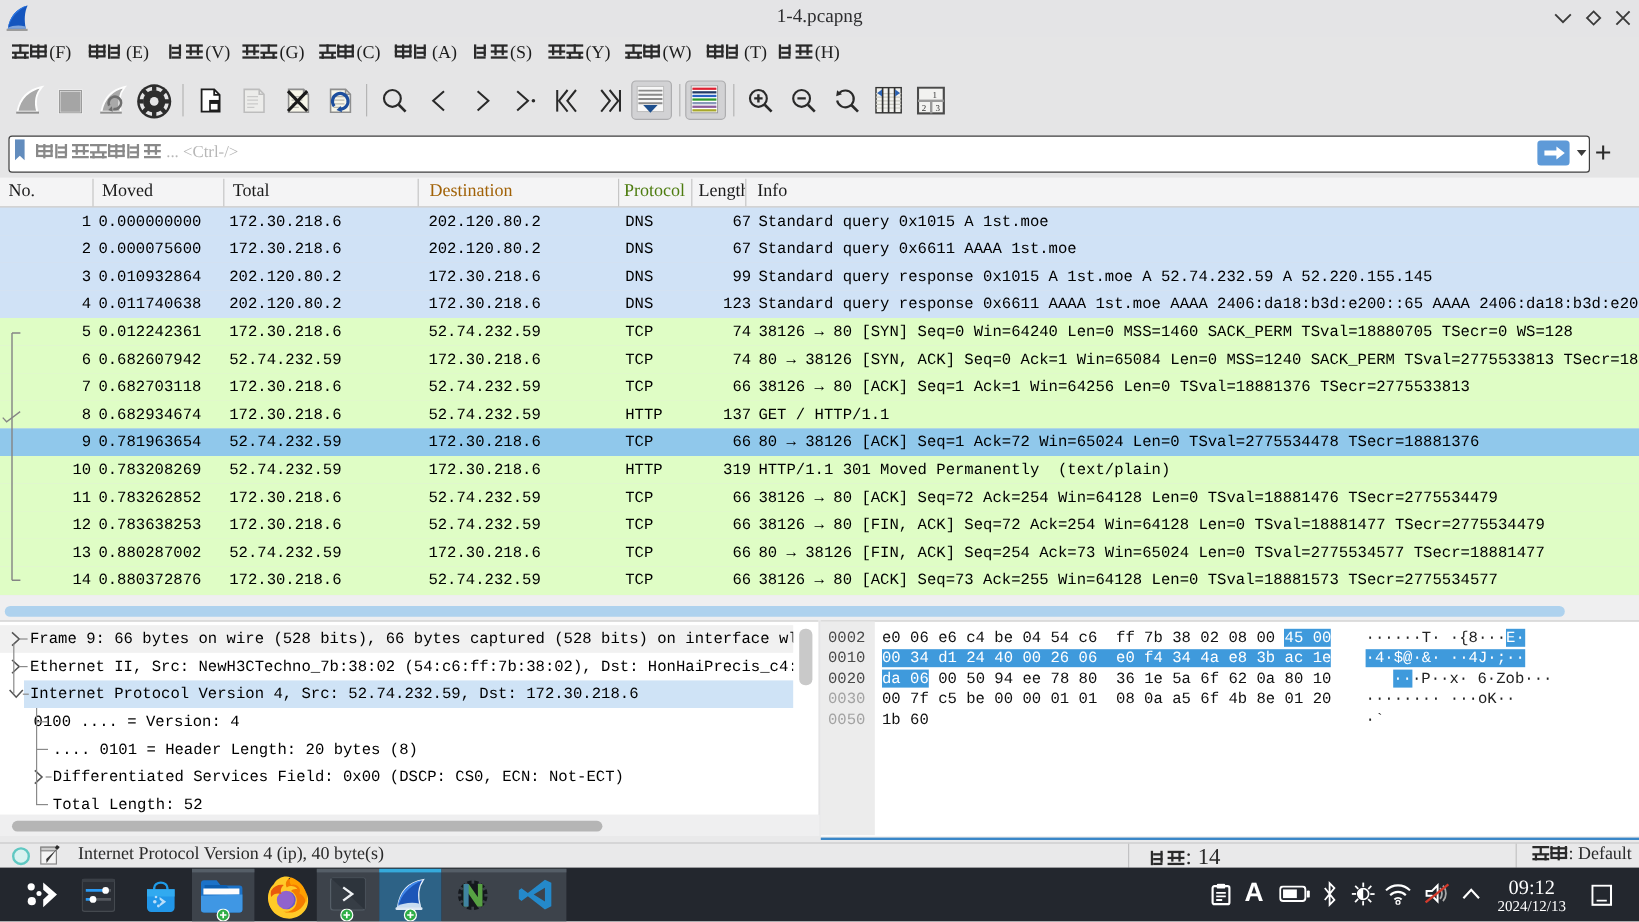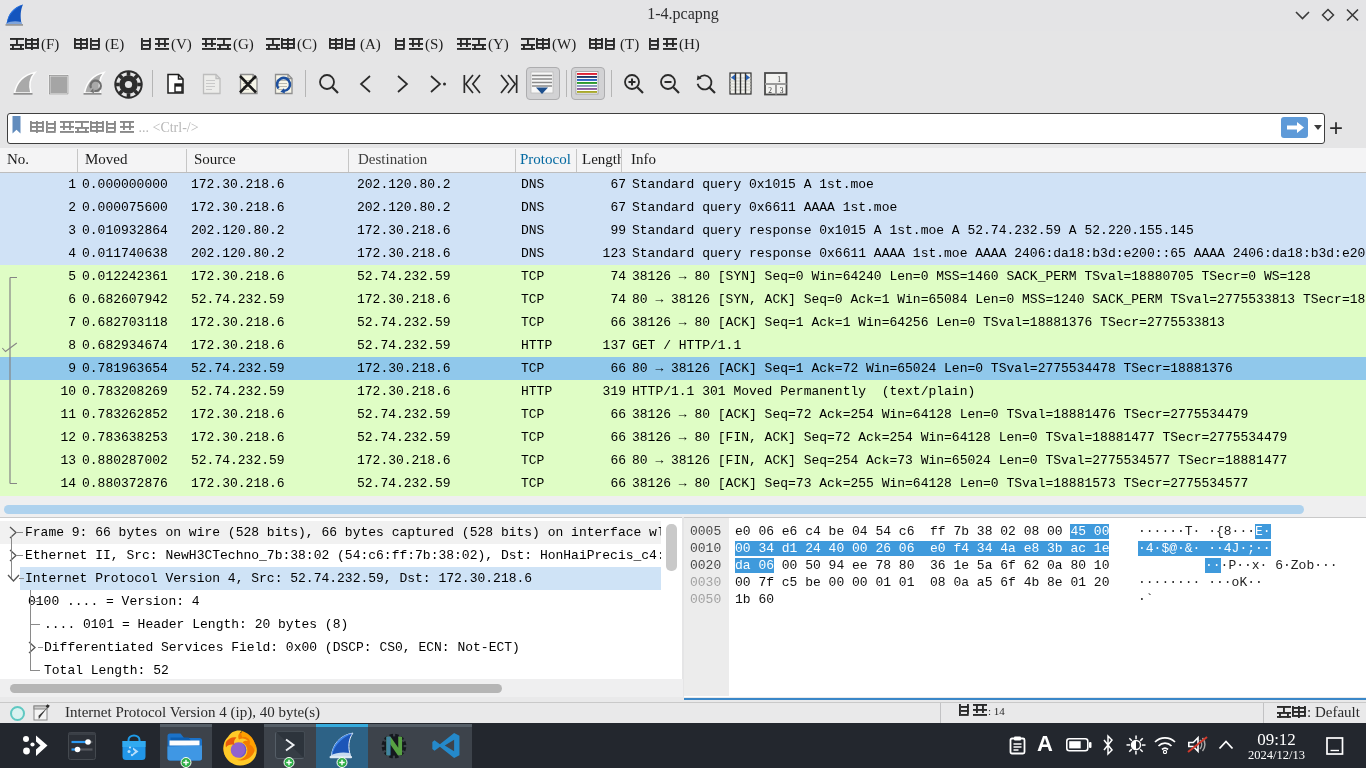--- a/index.html
+++ b/index.html
@@ -204,23 +204,23 @@
 <div class="abs" style="left:30px;top:120px;font-size:14px;color:#7c7c7c;opacity:0.55;"><i class="cn g1" style="width:14px"></i><i class="cn g2" style="width:14px"></i><i class="cn g3" style="width:14px"></i><i class="cn g0" style="width:14px"></i><i class="cn g1" style="width:14px"></i><i class="cn g2" style="width:14px"></i><i class="cn g3" style="width:14px"></i><span style="font-family:'Liberation Serif'"> ... &lt;Ctrl-/&gt;</span></div>
 <svg class="abs" style="left:1281px;top:116px" width="42" height="24" viewBox="0 0 42 24">
 <rect x="0" y="1" width="27" height="21" rx="3" fill="#5e9ad8"></rect>
 <path d="M6 11.5 h10 v-3.5 l7 5.5 -7 5.5 v-3.5 h-10 z" fill="#fff" transform="translate(0,-2)"></path>
 <path d="M33 9 h8 l-4 5 z" fill="#3c3c3c"></path>
 </svg>
 <div class="abs" style="left:1329px;top:114px;font-size:24px;color:#2a2a2a;font-family:'Liberation Sans';">+</div>
 <div class="abs" style="left:0;top:148px;width:1366px;height:25px;background:#f4f4f5;border-bottom:1px solid #bdbdbd;box-sizing:border-box;"></div>
 <div class="abs" style="left:7px;top:151px;width:70px;overflow:hidden;white-space:nowrap;font-size:15px;color:#1a1a1a;">No.</div>
 <div class="abs" style="left:85px;top:151px;width:100px;overflow:hidden;white-space:nowrap;font-size:15px;color:#1a1a1a;">Moved</div>
-<div class="abs" style="left:194px;top:151px;width:150px;overflow:hidden;white-space:nowrap;font-size:15px;color:#1a1a1a;">Source</div>
-<div class="abs" style="left:358px;top:151px;width:150px;overflow:hidden;white-space:nowrap;font-size:15px;color:#404040;">Destination</div>
-<div class="abs" style="left:520px;top:151px;width:55px;overflow:hidden;white-space:nowrap;font-size:15px;color:#0369a1;">Protocol</div>
+<div class="abs" style="left:194px;top:151px;width:150px;overflow:hidden;white-space:nowrap;font-size:15px;color:#1a1a1a;">Total</div>
+<div class="abs" style="left:358px;top:151px;width:150px;overflow:hidden;white-space:nowrap;font-size:15px;color:#a16207;">Destination</div>
+<div class="abs" style="left:520px;top:151px;width:55px;overflow:hidden;white-space:nowrap;font-size:15px;color:#4d7c0f;">Protocol</div>
 <div class="abs" style="left:582px;top:151px;width:39px;overflow:hidden;white-space:nowrap;font-size:15px;color:#1a1a1a;">Length</div>
 <div class="abs" style="left:631px;top:151px;width:100px;overflow:hidden;white-space:nowrap;font-size:15px;color:#1a1a1a;">Info</div>
 <div class="abs" style="left:77px;top:149px;width:1px;height:23px;background:#c6c6c6;"></div>
 <div class="abs" style="left:186px;top:149px;width:1px;height:23px;background:#c6c6c6;"></div>
 <div class="abs" style="left:348px;top:149px;width:1px;height:23px;background:#c6c6c6;"></div>
 <div class="abs" style="left:515px;top:149px;width:1px;height:23px;background:#c6c6c6;"></div>
 <div class="abs" style="left:576px;top:149px;width:1px;height:23px;background:#c6c6c6;"></div>
 <div class="abs" style="left:621px;top:149px;width:1px;height:23px;background:#c6c6c6;"></div>
 <div class="abs mono" style="left:0;top:173px;width:1366px;height:23px;background:#d0e2f6;overflow:hidden;"><span class="abs" style="left:0;top:0;width:76px;text-align:right;">1</span><span class="abs" style="left:82px;top:0;">0.000000000</span><span class="abs" style="left:191px;top:0;">172.30.218.6</span><span class="abs" style="left:357px;top:0;">202.120.80.2</span><span class="abs" style="left:521px;top:0;">DNS</span><span class="abs" style="left:553px;top:0;width:73px;text-align:right;">67</span><span class="abs" style="left:632px;top:0;">Standard query 0x1015 A 1st.moe</span></div>
 <div class="abs mono" style="left:0;top:196px;width:1366px;height:23px;background:#d0e2f6;overflow:hidden;"><span class="abs" style="left:0;top:0;width:76px;text-align:right;">2</span><span class="abs" style="left:82px;top:0;">0.000075600</span><span class="abs" style="left:191px;top:0;">172.30.218.6</span><span class="abs" style="left:357px;top:0;">202.120.80.2</span><span class="abs" style="left:521px;top:0;">DNS</span><span class="abs" style="left:553px;top:0;width:73px;text-align:right;">67</span><span class="abs" style="left:632px;top:0;">Standard query 0x6611 AAAA 1st.moe</span></div>
@@ -275,50 +275,50 @@
 <div class="abs" style="left:30px;top:601px;width:10px;height:1px;background:#8a8a8a;"></div>
 <div class="abs" style="left:30px;top:624px;width:10px;height:1px;background:#8a8a8a;"></div>
 <div class="abs" style="left:30px;top:670px;width:10px;height:1px;background:#8a8a8a;"></div>
 <div class="abs" style="left:16px;top:532px;width:7px;height:1px;background:#8a8a8a;"></div>
 <div class="abs" style="left:16px;top:555px;width:7px;height:1px;background:#8a8a8a;"></div>
 <div class="abs" style="left:19px;top:578px;width:5px;height:1px;background:#8a8a8a;"></div>
 <div class="abs" style="left:38px;top:647px;width:5px;height:1px;background:#8a8a8a;"></div>
 <div class="abs" style="left:684px;top:517px;width:682px;height:181px;background:#fff;border-top:1px solid #c9c9c9;box-sizing:border-box;"></div>
 <div class="abs" style="left:684px;top:518px;width:45px;height:178px;background:#ececec;"></div>
 <div class="abs" style="left:684px;top:697.5px;width:682px;height:2.2px;background:#3a87c8;z-index:5;"></div>
-<div class="abs mono" style="left:690px;top:522.5px;line-height:17px;color:#4a4a4a;">0005</div>
+<div class="abs mono" style="left:690px;top:522.5px;line-height:17px;color:#4a4a4a;">0002</div>
 <div class="abs mono" style="left:735px;top:522.5px;line-height:17px;color:#111;">e0 06 e6 c4 be 04 54 c6  ff 7b 38 02 08 00 <span style="background:#3f9adc;color:#fff;">45 00</span></div>
 <div class="abs mono" style="left:1138px;top:522.5px;line-height:17px;color:#222;">······T· ·{8···<span style="background:#3f9adc;color:#fff;">E·</span></div>
 <div class="abs mono" style="left:690px;top:539.5px;line-height:17px;color:#4a4a4a;">0010</div>
 <div class="abs mono" style="left:735px;top:539.5px;line-height:17px;color:#111;"><span style="background:#3f9adc;color:#fff;">00 34 d1 24 40 00 26 06  e0 f4 34 4a e8 3b ac 1e</span></div>
 <div class="abs mono" style="left:1138px;top:539.5px;line-height:17px;color:#222;"><span style="background:#3f9adc;color:#fff;">·4·$@·&amp;· ··4J·;··</span></div>
 <div class="abs mono" style="left:690px;top:556.5px;line-height:17px;color:#4a4a4a;">0020</div>
 <div class="abs mono" style="left:735px;top:556.5px;line-height:17px;color:#111;"><span style="background:#3f9adc;color:#fff;">da 06</span> 00 50 94 ee 78 80  36 1e 5a 6f 62 0a 80 10</div>
-<div class="abs mono" style="left:1166px;top:556.5px;line-height:17px;color:#222;padding-left:39px;"><span style="background:#3f9adc;color:#fff;">··</span>·P··x· 6·Zob···</div>
+<div class="abs mono" style="left:1122px;top:556.5px;line-height:17px;color:#222;padding-left:39px;"><span style="background:#3f9adc;color:#fff;">··</span>·P··x· 6·Zob···</div>
 <div class="abs mono" style="left:690px;top:573.5px;line-height:17px;color:#a2a2a2;">0030</div>
 <div class="abs mono" style="left:735px;top:573.5px;line-height:17px;color:#111;">00 7f c5 be 00 00 01 01  08 0a a5 6f 4b 8e 01 20</div>
 <div class="abs mono" style="left:1138px;top:573.5px;line-height:17px;color:#222;">········ ···oK··</div>
 <div class="abs mono" style="left:690px;top:590.5px;line-height:17px;color:#a2a2a2;">0050</div>
 <div class="abs mono" style="left:735px;top:590.5px;line-height:17px;color:#111;">1b 60</div>
 <div class="abs mono" style="left:1138px;top:590.5px;line-height:17px;color:#222;">·`</div>
 <div class="abs" style="left:0;top:697px;width:1366px;height:6px;background:#e9e9ea;"></div>
 <div class="abs" style="left:0;top:702px;width:1366px;height:22px;background:#e9e9ea;border-top:1px solid #c9c9c9;box-sizing:border-box;"></div>
 <svg class="abs" style="left:9px;top:705px" width="17" height="17">
     <circle cx="8.5" cy="8.5" r="6.5" fill="#d9f2f0" stroke="#5fc8c2" stroke-width="2"></circle>
   </svg>
 <svg class="abs" style="left:33px;top:704px" width="17" height="18" viewBox="0 0 17 18">
 <rect x="1" y="2" width="13" height="14" fill="#f4f4f4" stroke="#888"></rect>
 <rect x="1" y="2" width="13" height="3" fill="#ccc" stroke="#888"></rect>
 <path d="M14.5 3.5 L8 12 L5.8 15.2 L5.5 11.8 Z" fill="#3a3a3a"></path>
     <path d="M15 4.2 l1.8-2.4 -2.4-1.6 -1.7 2.4 z" fill="#2a2a2a"></path>
 </svg>
 <div class="abs" style="left:65px;top:704px;font-size:15px;color:#2a2a2a;">Internet Protocol Version 4 (ip), 40 byte(s)</div>
 <div class="abs" style="left:940px;top:703px;width:1px;height:20px;background:#c2c2c4;"></div>
 <div class="abs" style="left:1263px;top:703px;width:1px;height:20px;background:#c2c2c4;"></div>
-<div class="abs" style="left:958px;top:704px;font-size:11px;color:#2a2a2a;text-align:center;"><i class="cn g2" style="width:14px"></i><i class="cn g3" style="width:14px"></i><span>: 14</span></div>
+<div class="abs" style="left:958px;top:704px;font-size:19px;color:#2a2a2a;text-align:center;"><i class="cn g2" style="width:14px"></i><i class="cn g3" style="width:14px"></i><span>: 14</span></div>
 <div class="abs" style="left:1277px;top:704px;font-size:15px;color:#2a2a2a;"><i class="cn g0" style="width:14px"></i><i class="cn g1" style="width:14px"></i><span>: Default</span></div>
 <div class="abs" style="left:0;top:723px;width:1366px;height:45px;background:#23272e;"></div>
 <svg class="abs" style="left:21px;top:733px" width="34" height="26" viewBox="0 0 34 26">
 <g fill="#fff">
       <circle cx="5" cy="6" r="3"></circle>
       <circle cx="11.5" cy="11.5" r="2.1"></circle>
       <circle cx="5.5" cy="18" r="3.4"></circle>
 <path d="M15 2.5 L26.5 12.5 L15 23 L15 16.5 L19.5 12.5 L15 8.5 Z"></path>
     </g>
   </svg>

